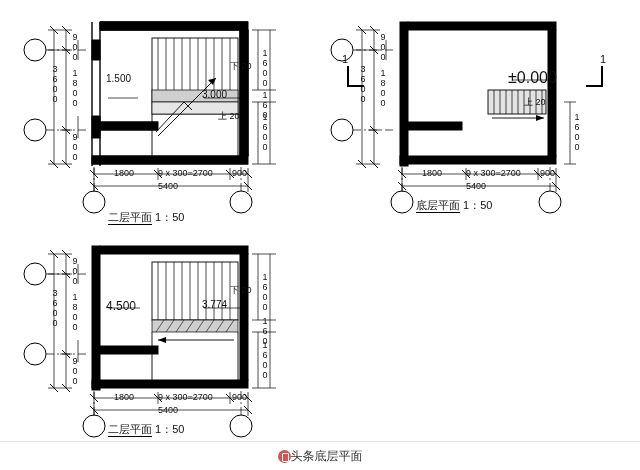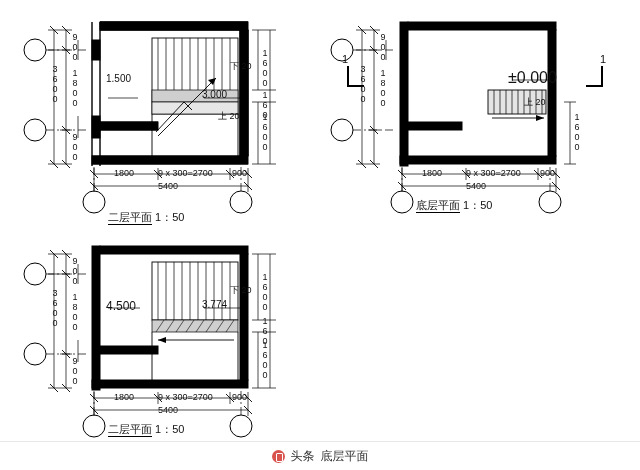--- a/index.html
+++ b/index.html
@@ -15,21 +15,21 @@
   .txt.v{writing-mode:vertical-rl;text-orientation:upright;letter-spacing:0px;}
   .cap{position:absolute;font-size:11px;white-space:nowrap;}
   .cap b{font-weight:normal;border-bottom:1px solid #000;padding-bottom:1px;}
   .note{
     position:absolute;left:344px;top:252px;width:286px;
     font-family:"Liberation Serif", serif;
     font-size:15px;line-height:26px;color:#111;text-align:justify;
   }
   .footer{
     position:absolute;left:0;bottom:0;width:640px;height:28px;
-    display:flex;align-items:center;justify-content:center;gap:6px;
+    display:flex;align-items:center;justify-content:center;
     font-size:12px;color:#333;background:#fff;
   }
   .footer .dot{width:13px;height:13px;border-radius:50%;background:#d9534f;display:inline-block;position:relative;}
   .footer .dot:after{content:"";position:absolute;left:4px;top:3px;width:5px;height:7px;border:1.5px solid #fff;border-radius:1px;}
   .divider{position:absolute;left:0;top:0;width:640px;height:1px;background:#e8e8e8;}
 </style>
 </head>
 <body>
 
 <div class="stage">

